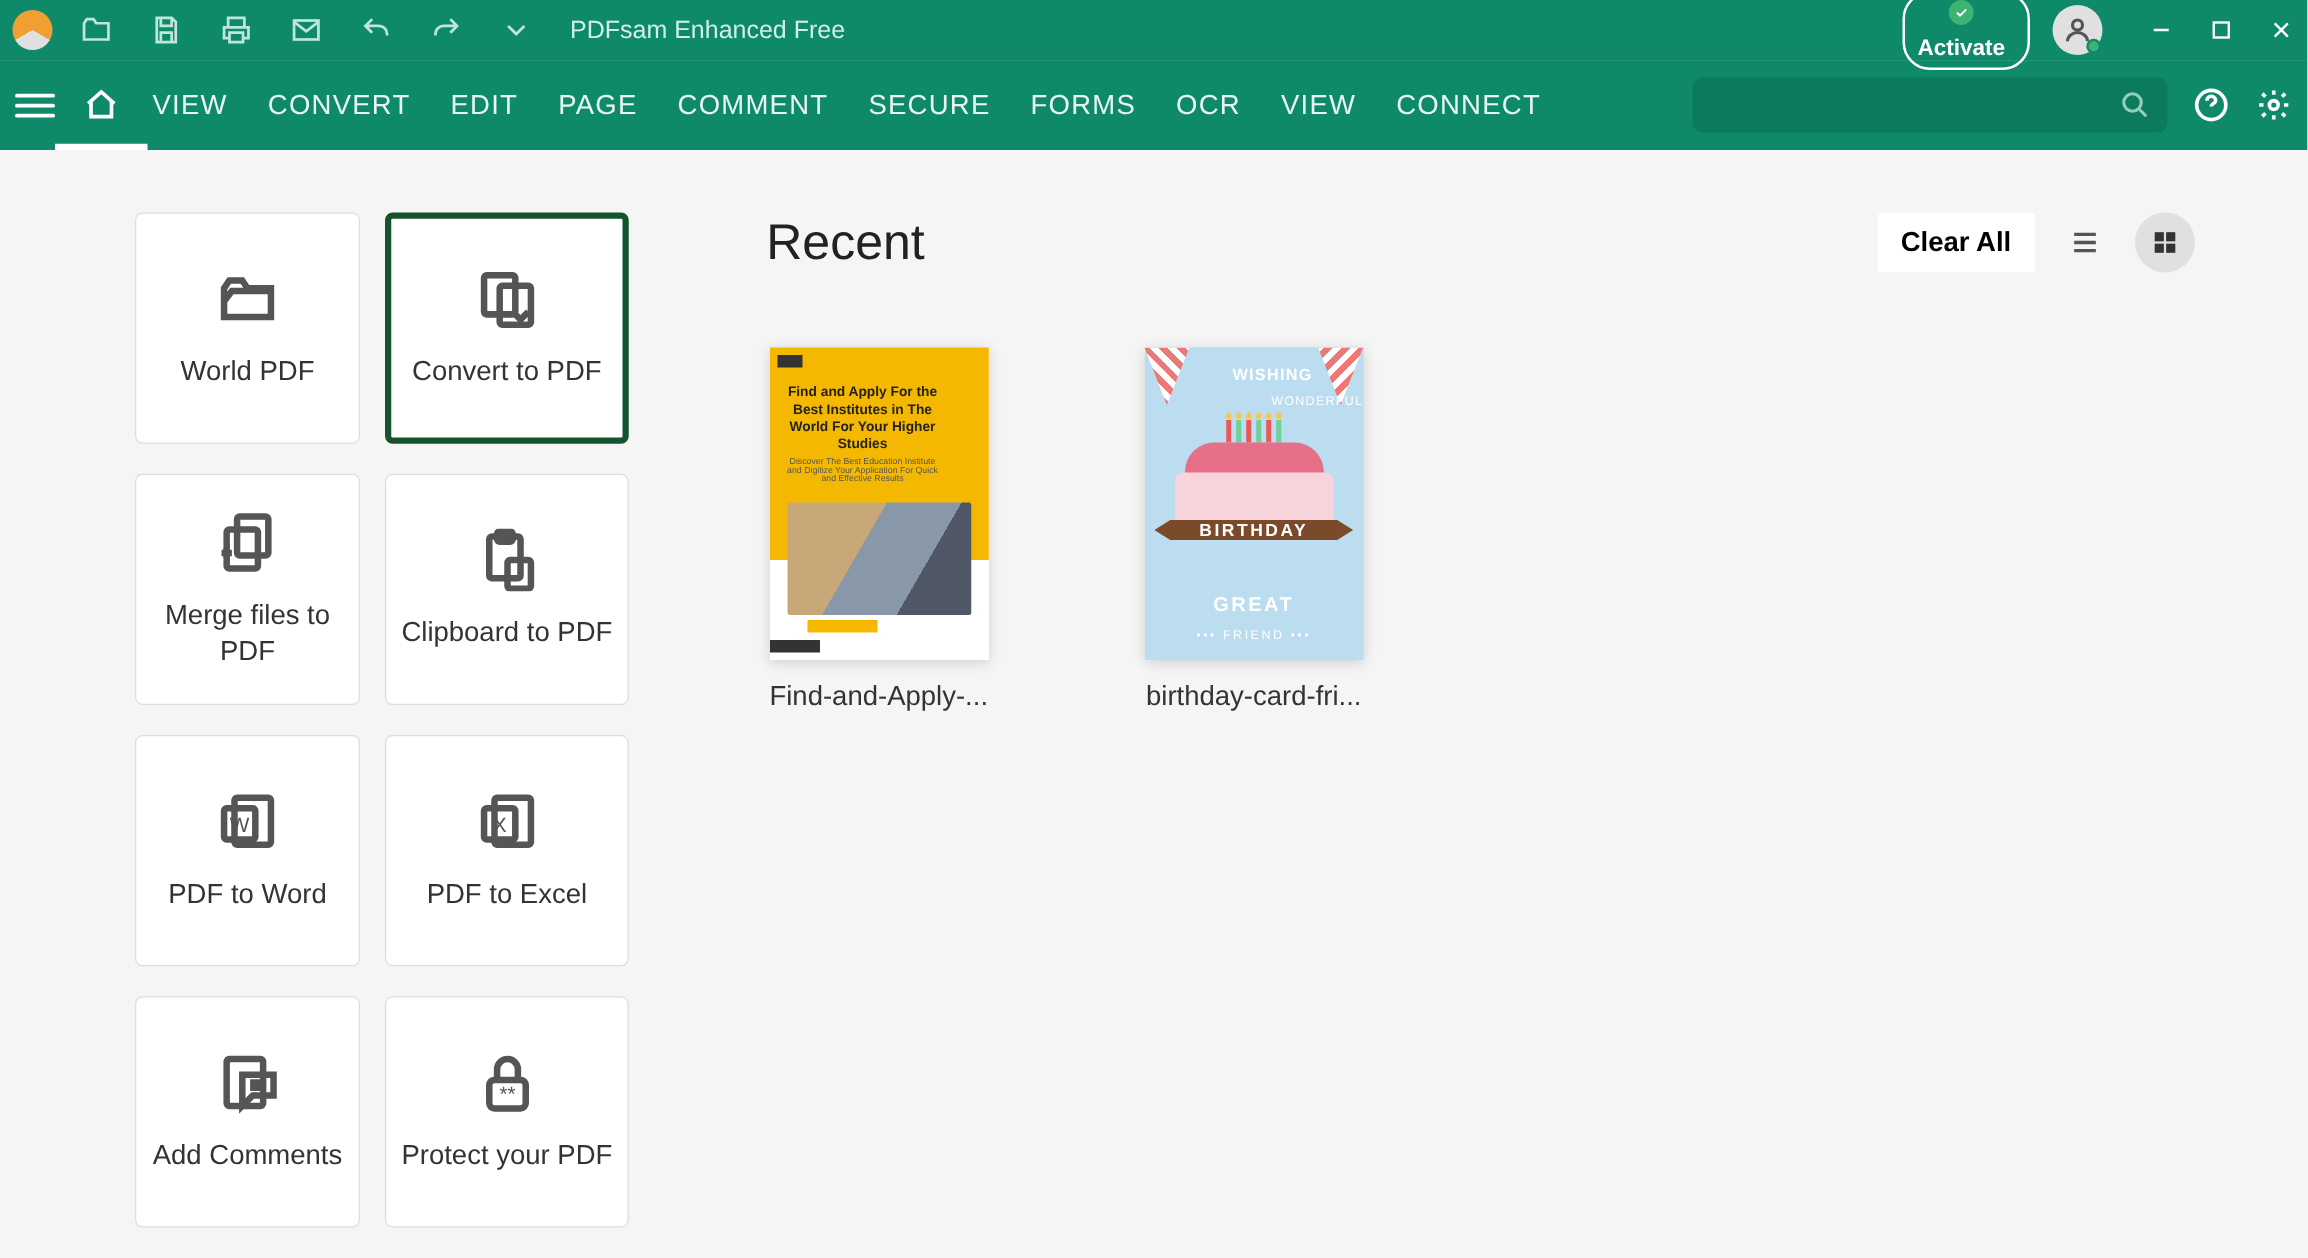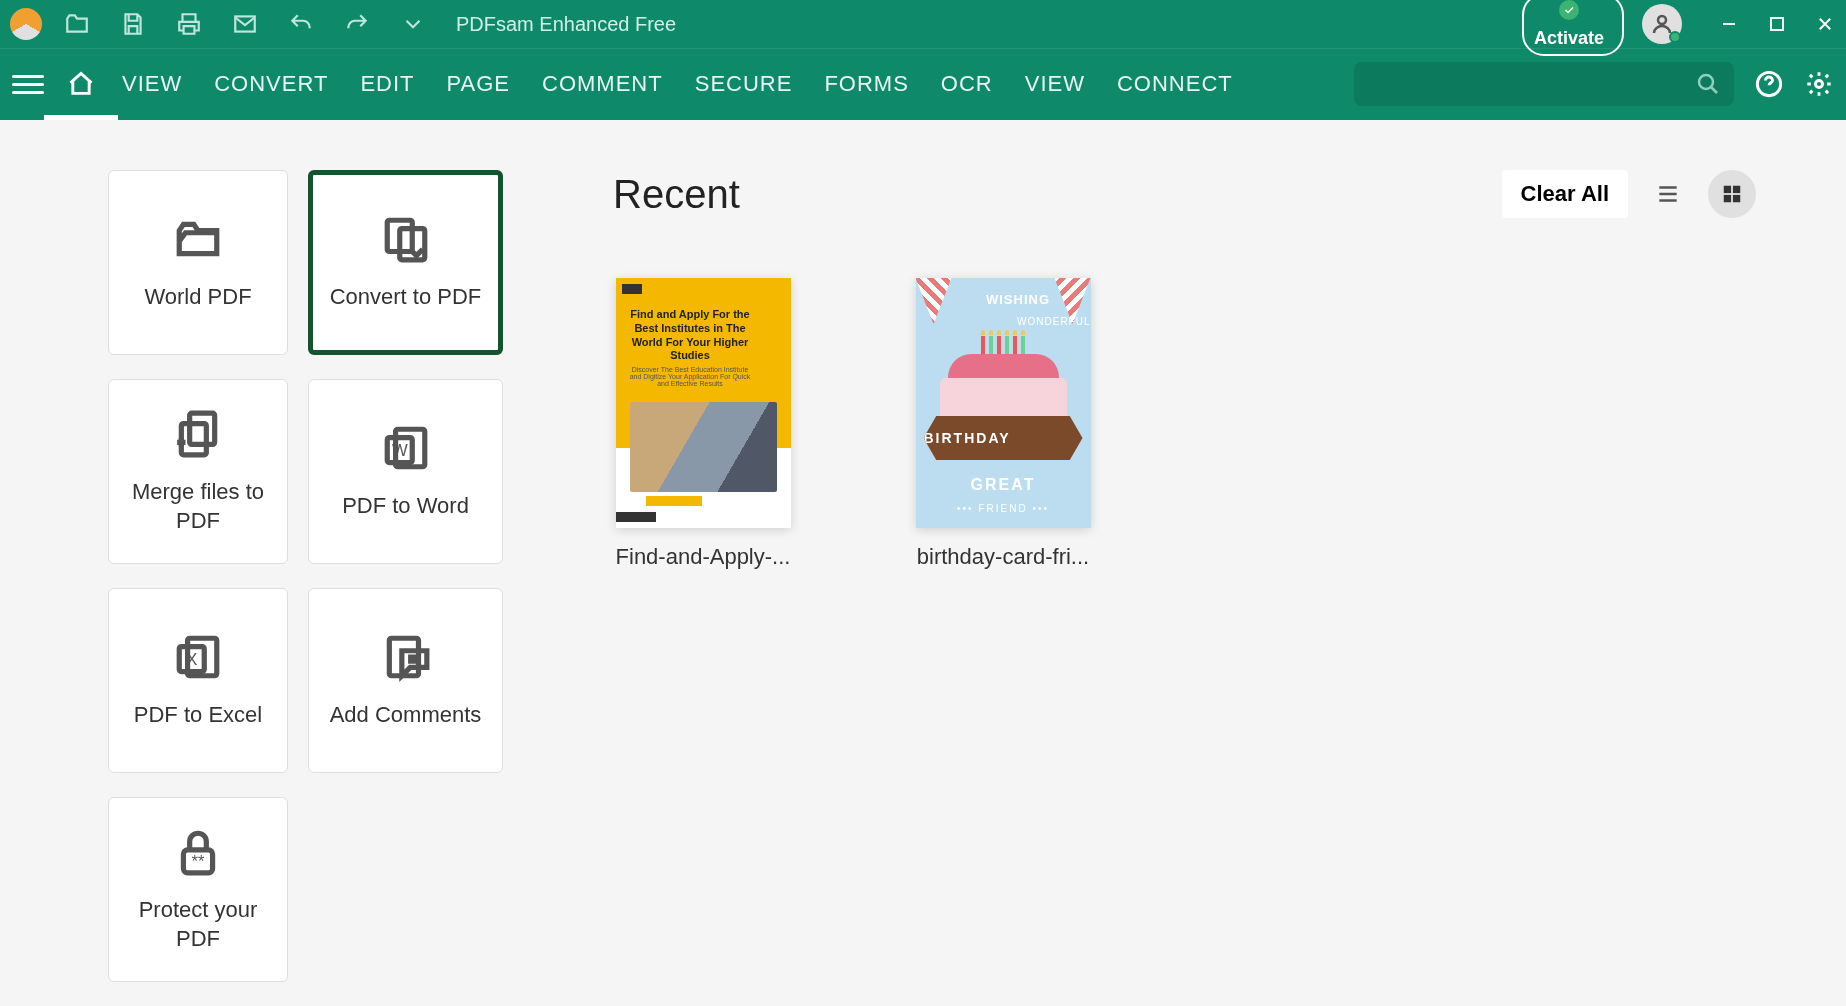--- a/index.html
+++ b/index.html
@@ -65,21 +65,21 @@
 .thumb2 .flag-l { position:absolute; top:0; left:0; width:36px; height:46px; background:repeating-linear-gradient(45deg,#e77 0 5px,#fff 5px 10px); clip-path: polygon(0 0, 100% 0, 50% 100%); }
 .thumb2 .flag-r { position:absolute; top:0; right:0; width:36px; height:46px; background:repeating-linear-gradient(-45deg,#e77 0 5px,#fff 5px 10px); clip-path: polygon(0 0, 100% 0, 50% 100%); }
 .thumb2 .wish { position:absolute; top:14px; left:0; right:0; text-align:center; color:#fff; font-size:13px; font-weight:700; letter-spacing:1px;padding-left:30px; }
 .thumb2 .wonder { position:absolute; top:38px; left:0; right:0; text-align:right; color:#fff; font-size:10px; letter-spacing:1px;margin-left:16px; }
 .thumb2 .candles { position:absolute; top:58px; left:50%; transform:translateX(-50%); display:flex; gap:4px; }
 .thumb2 .candles div { width:4px; height:18px; background:#6fcf97; position:relative; }
 .thumb2 .candles div:nth-child(odd){ background:#eb5757; }
 .thumb2 .candles div::before { content:''; position:absolute; top:-6px; left:0; width:4px; height:5px; background:#f2c94c; border-radius:50% 50% 0 0; }
 .thumb2 .cake-top { position:absolute; top:76px; left:32px; right:32px; height:28px; background:#e77089; border-radius:50px 50px 10px 10px; }
 .thumb2 .cake-base { position:absolute; top:100px; left:24px; right:24px; height:44px; background:#f7d4dc; border-radius:6px; }
-.thumb2 .ribbon { position:absolute; top:138px; left:8px; right:8px; height:44px; background:#7a4a2a; display:flex; align-items:center; clip-path: polygon(8% 0, 92% 0, 100% 50%, 92% 100%, 8% 100%, 0 50%); }
+.thumb2 .ribbon { position:absolute; top:138px; left:8px; right:8px; height:16px; background:#7a4a2a; display:flex; align-items:center; justify-content:center; clip-path: polygon(8% 0, 92% 0, 100% 50%, 92% 100%, 8% 100%, 0 50%); }
 .thumb2 .ribbon span { color:#fff; font-size:14px; font-weight:800; letter-spacing:2px; }
 .thumb2 .great { position:absolute; bottom:34px; left:0; right:0; text-align:center; color:#fff; font-size:16px; font-weight:700; letter-spacing:2px; }
 .thumb2 .friend { position:absolute; bottom:14px; left:0; right:0; text-align:center; color:#fff; font-size:10px; letter-spacing:2px; }
 
 svg.stroke { stroke:#555; fill:none; stroke-width:2.5; }
 svg.white-stroke { stroke:#fff; fill:none; stroke-width:2.5; }
 </style>
 </head>
 <body>
 
@@ -235,20 +235,30 @@
       <div class="card-icon">
           <svg width="50" height="50" viewBox="0 0 24 24" class="stroke">
             <rect x="8" y="2" width="12" height="15" rx="1"></rect>
             <rect x="4" y="7" width="12" height="15" rx="1"></rect>
             <path d="M2 16h4 M4 14v4"></path>
           </svg>
         </div>
       <div class="card-label">Merge files to PDF</div>
     </div>
 
+    <div class="action-card">
+      <div class="card-icon">
+          <svg width="50" height="50" viewBox="0 0 24 24" class="stroke">
+            <rect x="5" y="3" width="12" height="16" rx="1"></rect>
+            <rect x="8" y="1" width="6" height="4" rx="1"></rect>
+            <rect x="12" y="12" width="9" height="11" rx="1"></rect>
+          </svg>
+        </div>
+      <div class="card-label">Clipboard to PDF</div>
+    </div>
 
     <div class="action-card">
       <div class="card-icon">
           <svg width="50" height="50" viewBox="0 0 24 24" class="stroke">
             <rect x="7" y="3" width="14" height="18" rx="1"></rect>
             <rect x="3" y="7" width="12" height="12" rx="1"></rect>
             <text x="9" y="16" font-size="8" fill="#555" stroke="none" text-anchor="middle" font-family="Arial">W</text>
           </svg>
         </div>
       <div class="card-label">PDF to Word</div>

